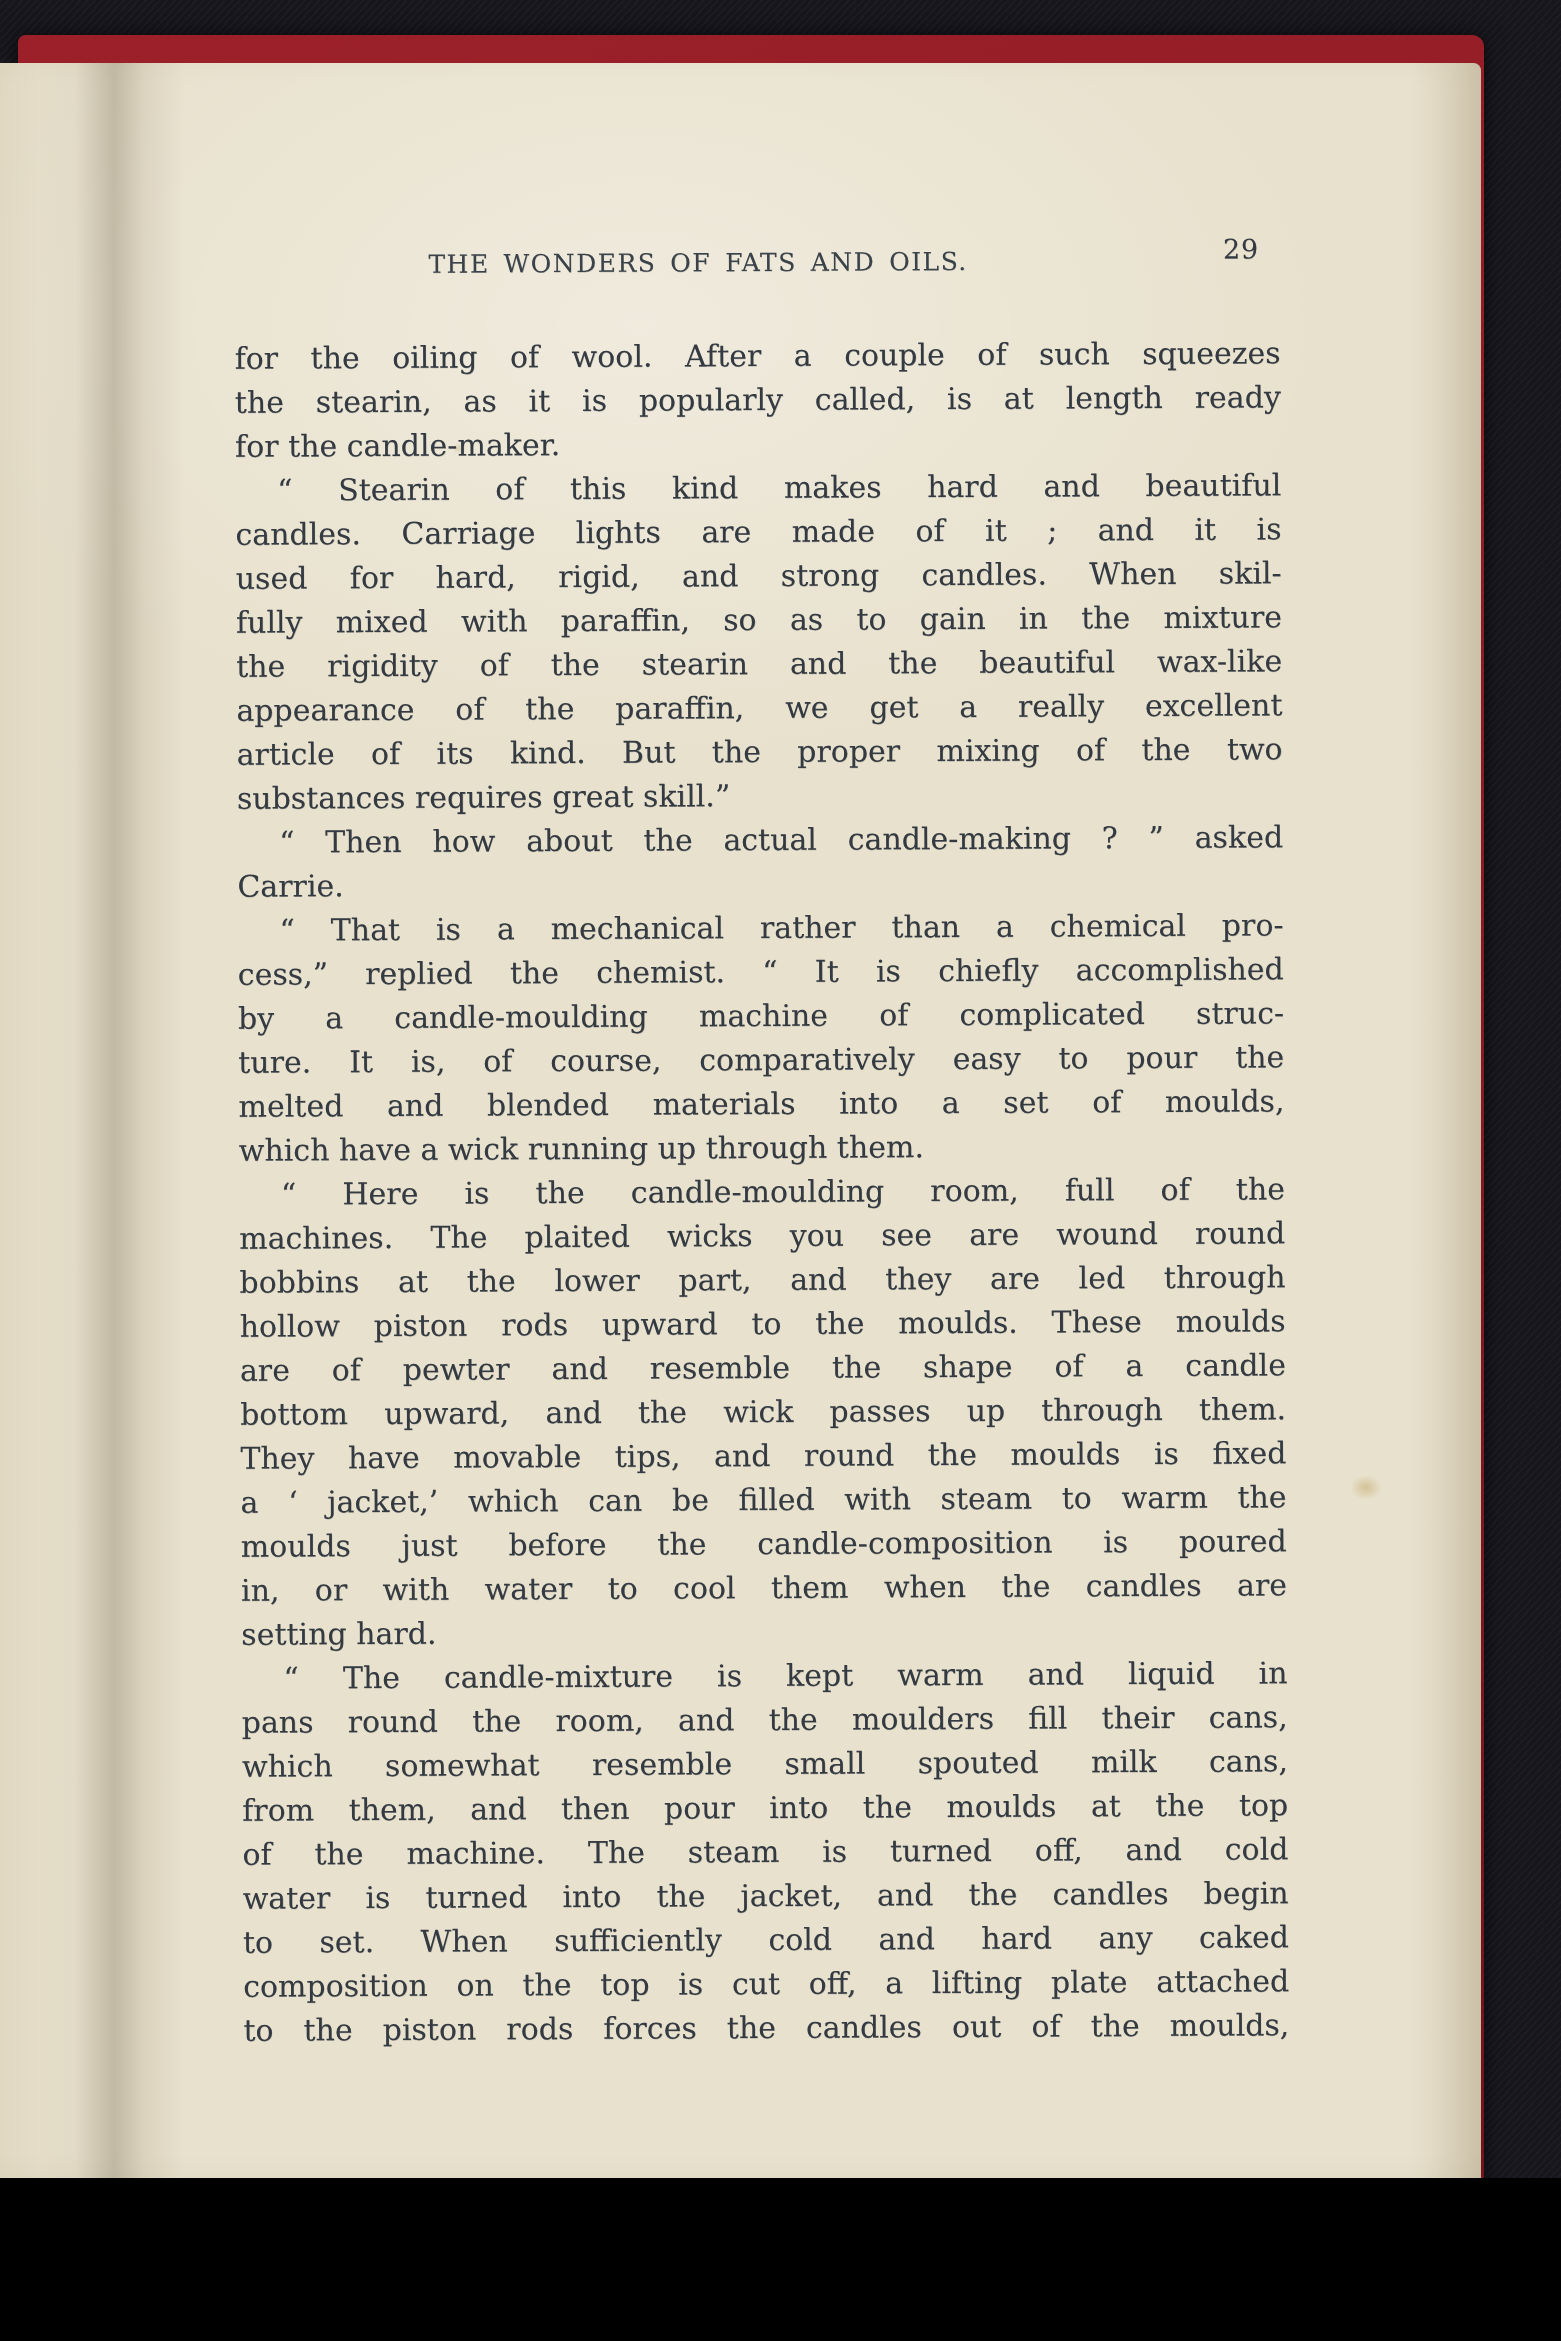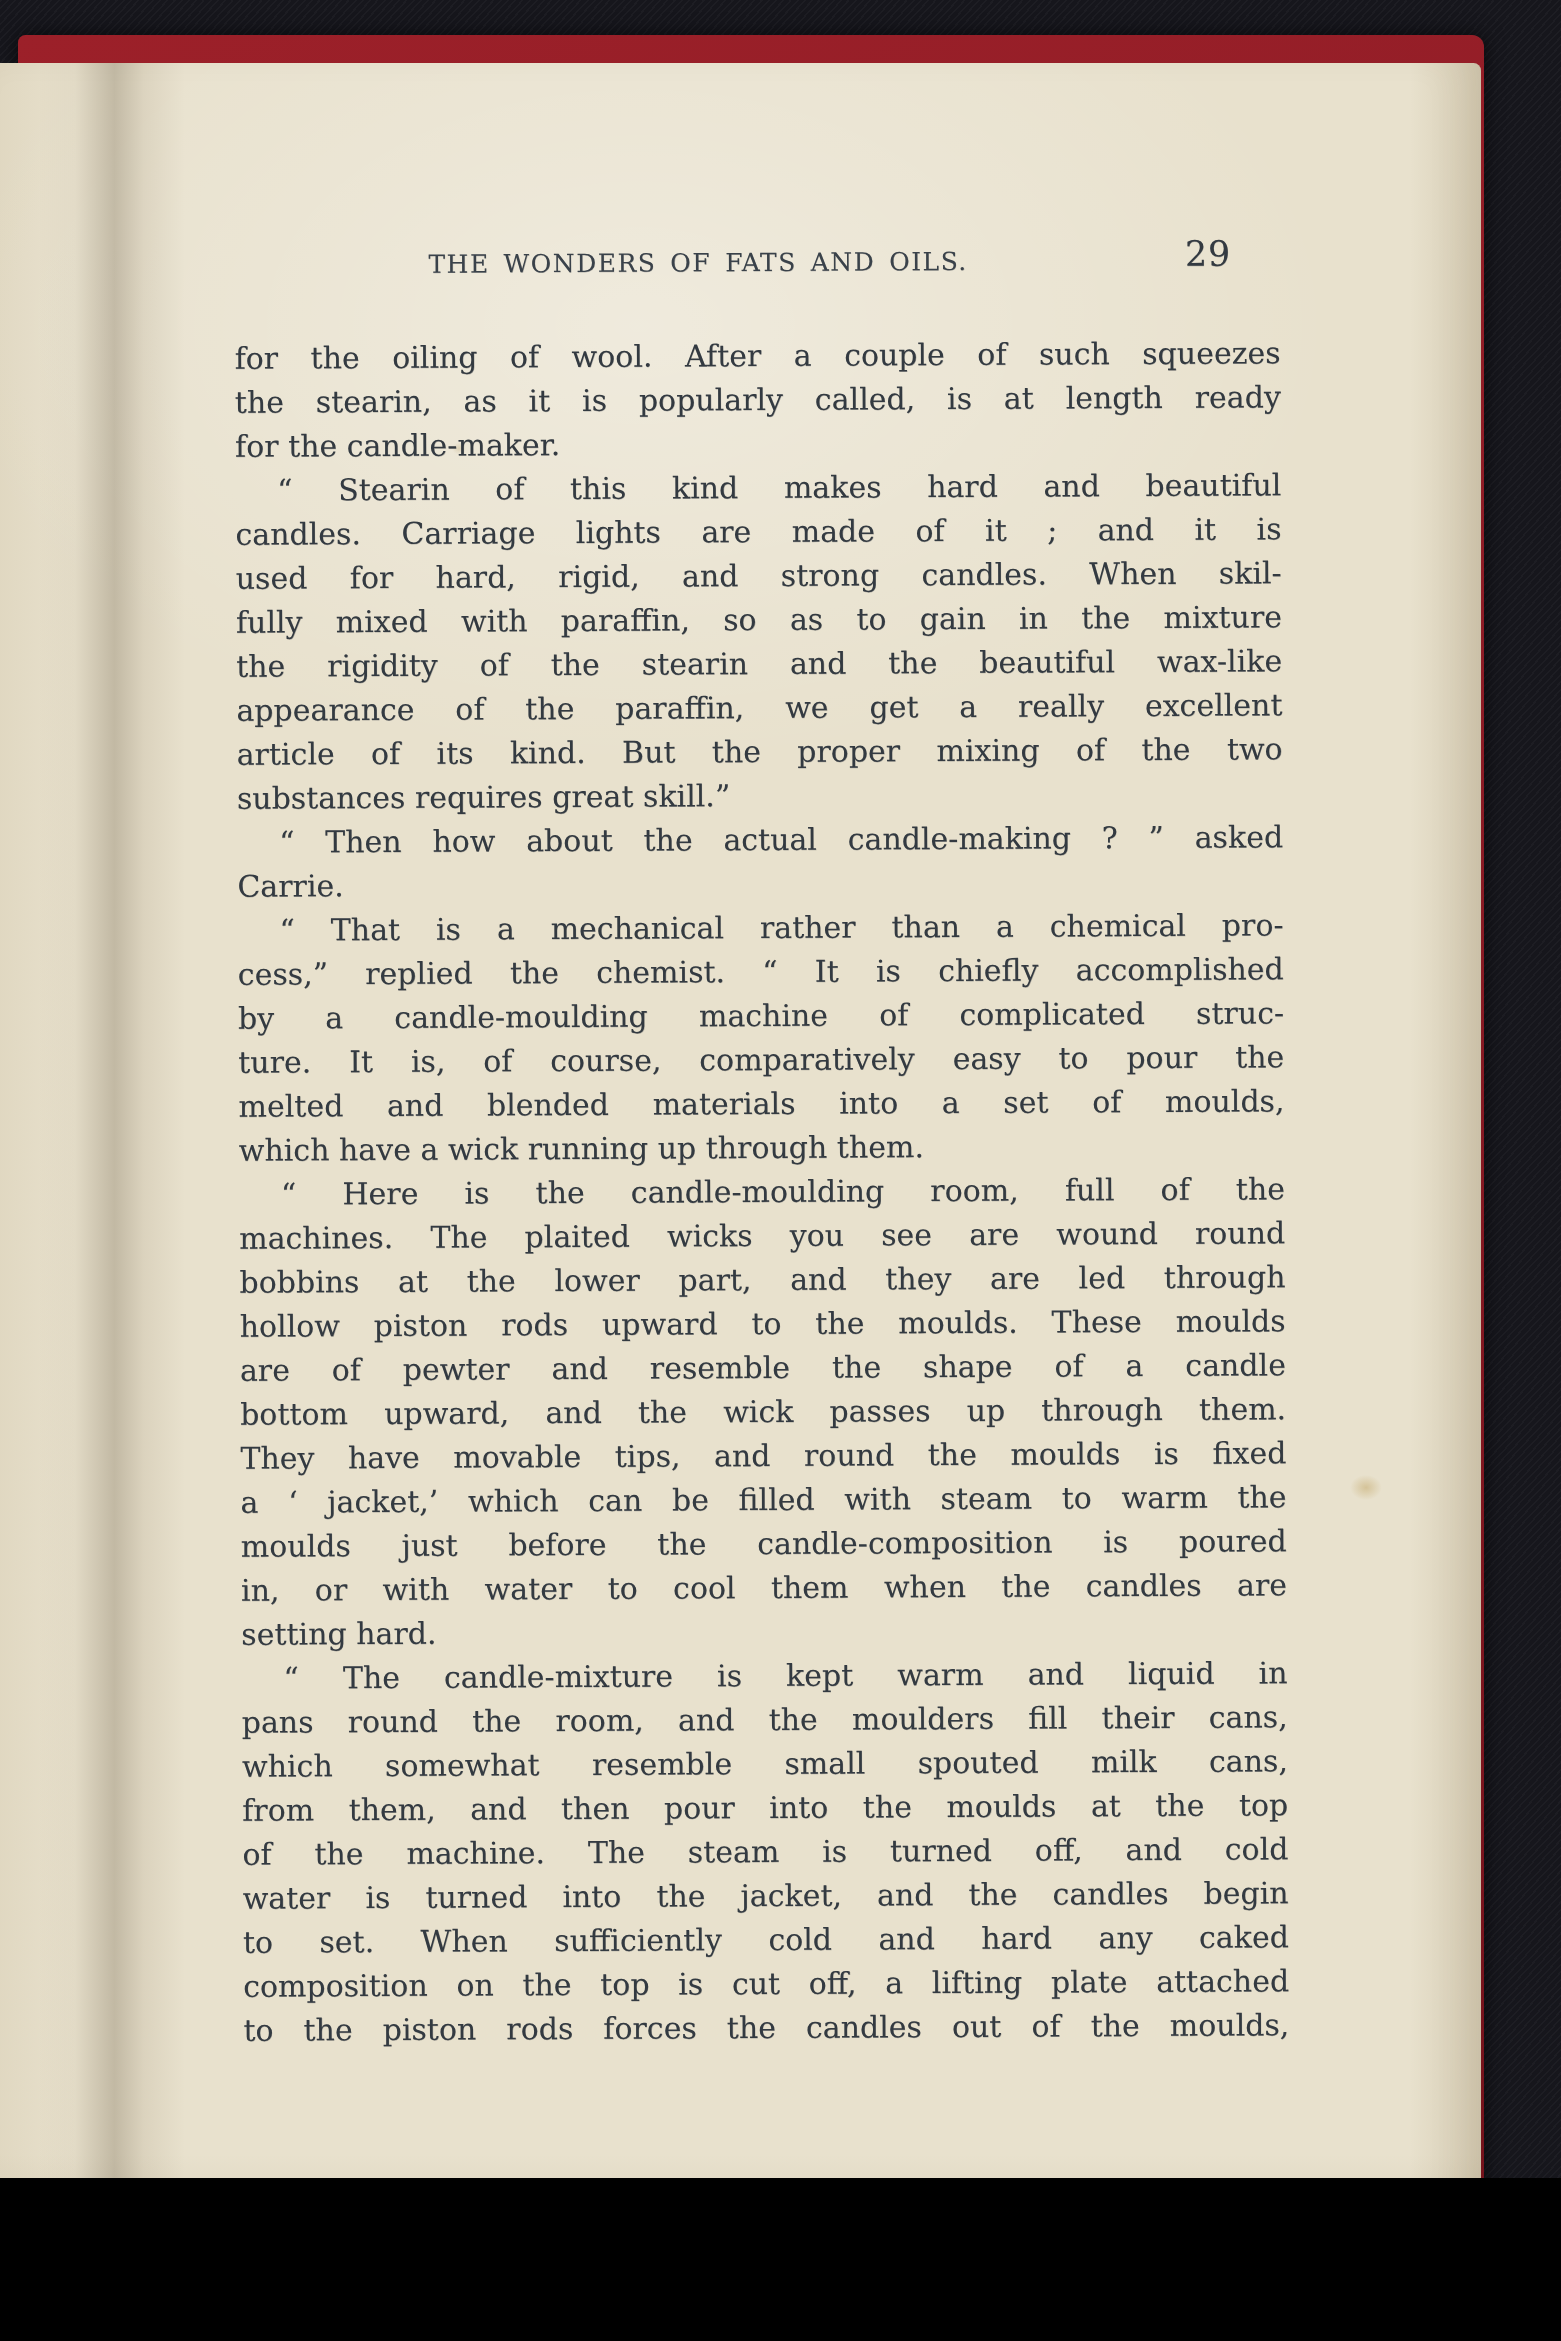--- a/index.html
+++ b/index.html
@@ -64,22 +64,22 @@
     text-shadow:0.3px 0.5px 0.6px rgba(40,45,52,0.32);
   }
   .header{position:relative;height:86px;}
   .running-title{
     display:block;text-align:center;
     transform:translateX(-59px);
     font-size:25px;letter-spacing:1.5px;word-spacing:4.5px;
     color:#3a424a;
   }
   .page-number{
-    position:absolute;right:49px;top:-12px;
-    font-size:35px;letter-spacing:0.8px;margin-left:28px;
+    position:absolute;right:21px;top:-12px;
+    font-size:27px;letter-spacing:0.8px;margin-left:28px;
   }
   .line{
     font-size:30px;line-height:44px;
     text-align:justify;text-align-last:justify;
   }
   .line.first{text-indent:42px;}
   .line.end{text-align-last:left;}
 </style>
 </head>
 <body>

